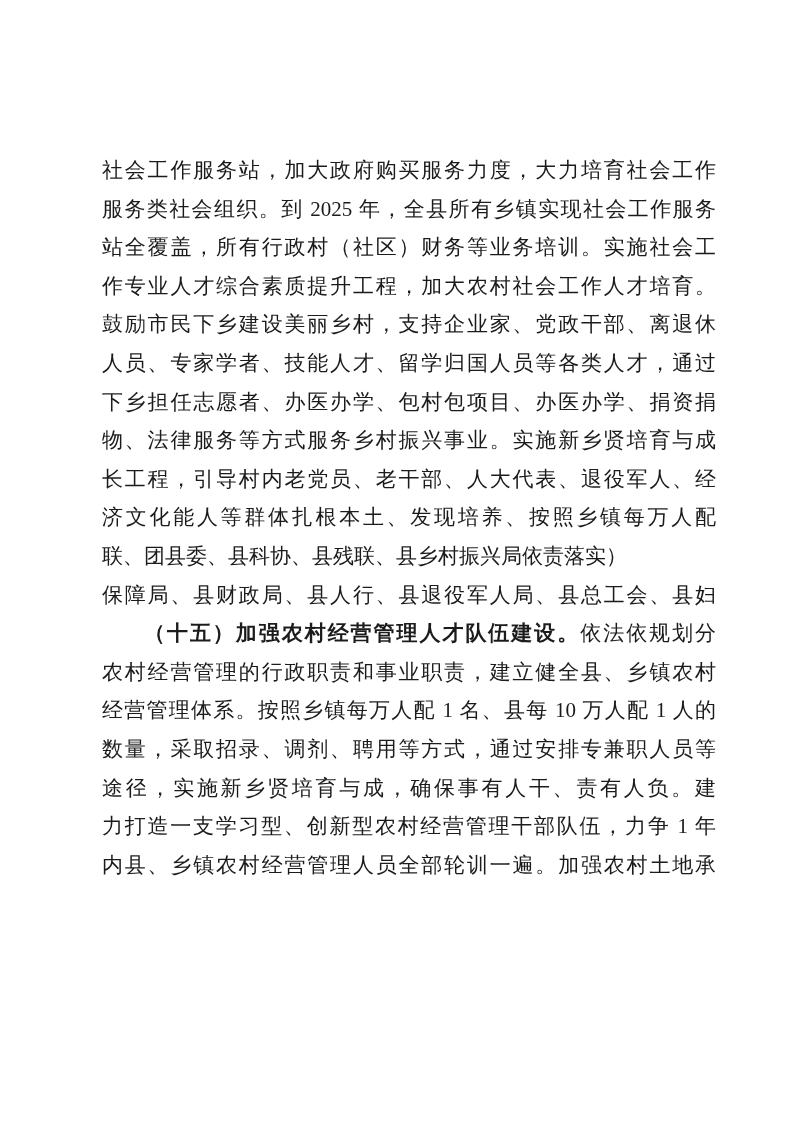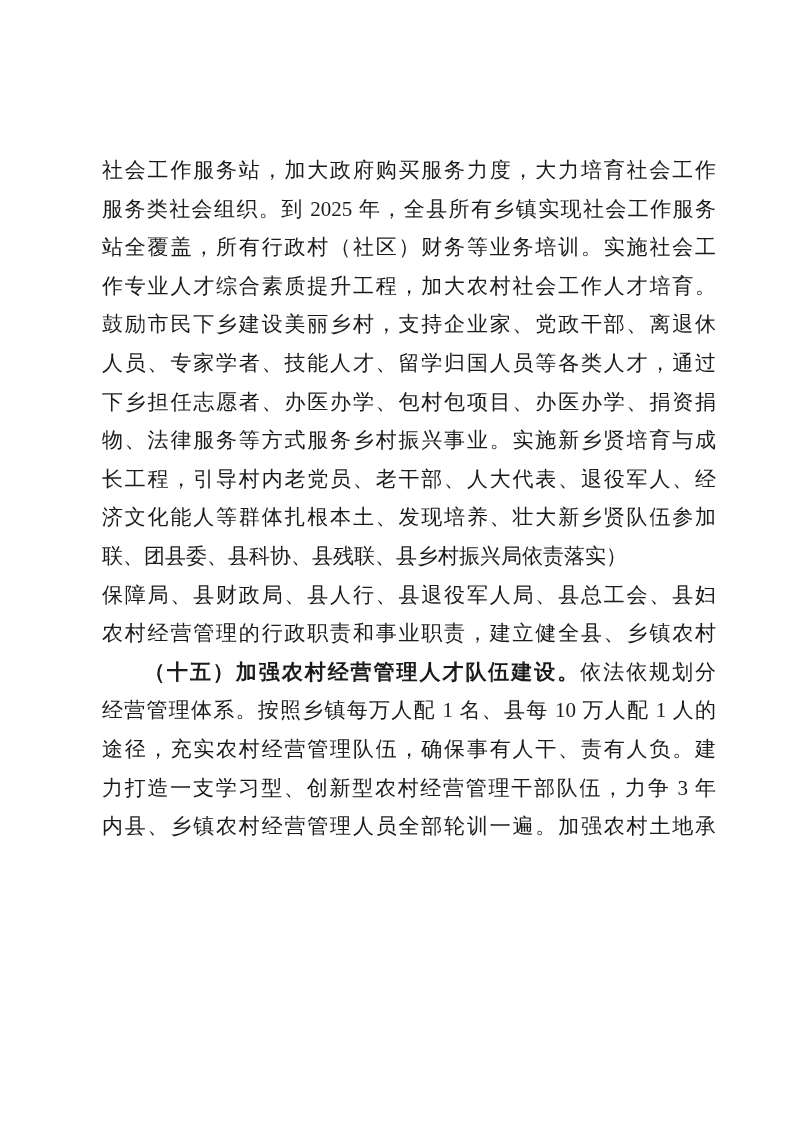--- a/index.html
+++ b/index.html
@@ -58,26 +58,27 @@
   <div class="text-block">
     <div class="line">社会工作服务站，加大政府购买服务力度，大力培育社会工作</div>
     <div class="line">服务类社会组织。到 2025 年，全县所有乡镇实现社会工作服务</div>
     <div class="line">站全覆盖，所有行政村（社区）财务等业务培训。实施社会工</div>
     <div class="line">作专业人才综合素质提升工程，加大农村社会工作人才培育。</div>
     <div class="line">鼓励市民下乡建设美丽乡村，支持企业家、党政干部、离退休</div>
     <div class="line">人员、专家学者、技能人才、留学归国人员等各类人才，通过</div>
     <div class="line">下乡担任志愿者、办医办学、包村包项目、办医办学、捐资捐</div>
     <div class="line">物、法律服务等方式服务乡村振兴事业。实施新乡贤培育与成</div>
     <div class="line">长工程，引导村内老党员、老干部、人大代表、退役军人、经</div>
-    <div class="line">济文化能人等群体扎根本土、发现培养、壮大新乡贤队伍参加</div>
+    <div class="line">济文化能人等群体扎根本土、发现培养、按照乡镇每万人配</div>
     <div class="line short">联、团县委、县科协、县残联、县乡村振兴局依责落实）</div>
     <div class="line">保障局、县财政局、县人行、县退役军人局、县总工会、县妇</div>
-    <div class="line">农村经营管理的行政职责和事业职责，建立健全县、乡镇农村</div>
     <div class="line indent">
       <span class="bold">（十五）加强农村经营管理人才队伍建设。</span><span>依法依规划分</span>
     </div>
+    <div class="line">农村经营管理的行政职责和事业职责，建立健全县、乡镇农村</div>
     <div class="line">经营管理体系。按照乡镇每万人配 1 名、县每 10 万人配 1 人的</div>
-    <div class="line">途径，充实农村经营管理队伍，确保事有人干、责有人负。建</div>
-    <div class="line">力打造一支学习型、创新型农村经营管理干部队伍，力争 3 年</div>
+    <div class="line">数量，采取招录、调剂、聘用等方式，通过安排专兼职人员等</div>
+    <div class="line">途径，实施新乡贤培育与成，确保事有人干、责有人负。建</div>
+    <div class="line">力打造一支学习型、创新型农村经营管理干部队伍，力争 1 年</div>
     <div class="line">内县、乡镇农村经营管理人员全部轮训一遍。加强农村土地承</div>
   </div>
   <div class="page-number">-10-</div>
 </div>
 
 </body></html>

